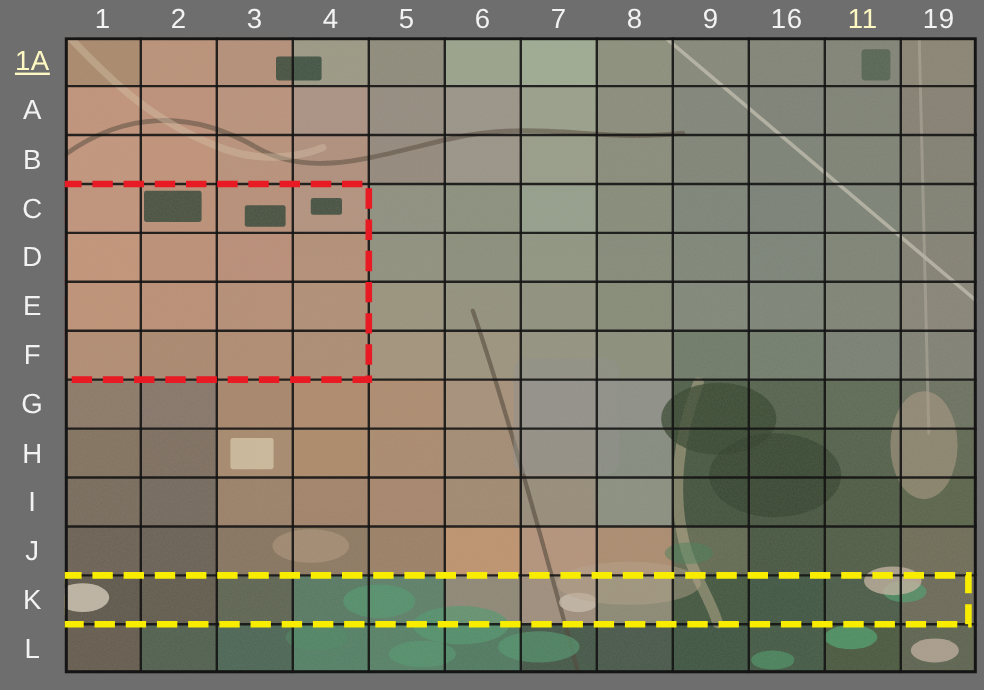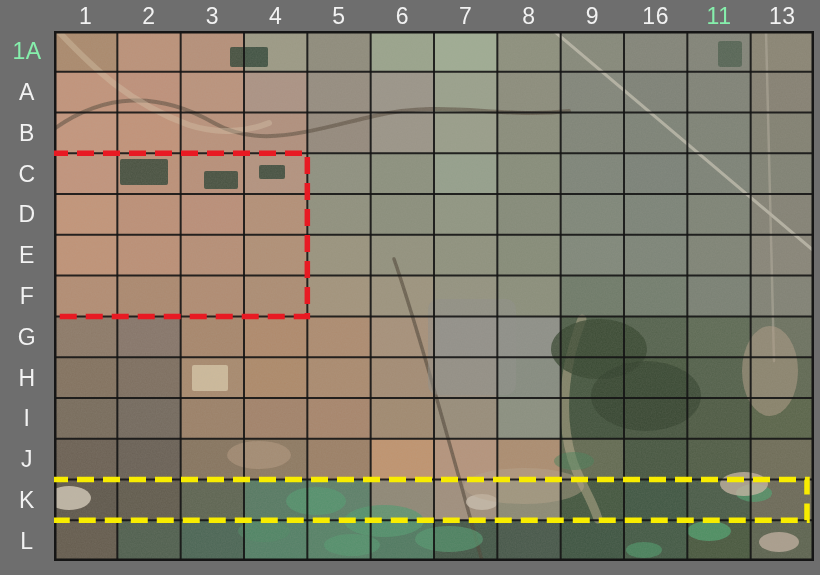--- a/index.html
+++ b/index.html
@@ -35,25 +35,25 @@
       <span class="axis-label" style="left: 85.6667px; top: 15.5px; color: rgb(242, 242, 242);">1</span>
       <span class="axis-label" style="left: 149px; top: 15.5px; color: rgb(242, 242, 242);">2</span>
       <span class="axis-label" style="left: 212.333px; top: 15.5px; color: rgb(242, 242, 242);">3</span>
       <span class="axis-label" style="left: 275.667px; top: 15.5px; color: rgb(242, 242, 242);">4</span>
       <span class="axis-label" style="left: 339px; top: 15.5px; color: rgb(242, 242, 242);">5</span>
       <span class="axis-label" style="left: 402.333px; top: 15.5px; color: rgb(242, 242, 242);">6</span>
       <span class="axis-label" style="left: 465.667px; top: 15.5px; color: rgb(242, 242, 242);">7</span>
       <span class="axis-label" style="left: 529px; top: 15.5px; color: rgb(242, 242, 242);">8</span>
       <span class="axis-label" style="left: 592.333px; top: 15.5px; color: rgb(242, 242, 242);">9</span>
       <span class="axis-label" style="left: 655.667px; top: 15.5px; color: rgb(242, 242, 242);">16</span>
-      <span class="axis-label" style="left: 719px; top: 15.5px; color: #86efac;">11</span>
-      <span class="axis-label" style="left: 782.333px; top: 15.5px; color: rgb(242, 242, 242);">13</span>
+      <span class="axis-label" style="left: 719px; top: 15.5px; color: #fef9c3;">11</span>
+      <span class="axis-label" style="left: 782.333px; top: 15.5px; color: rgb(242, 242, 242);">19</span>
     </div>
   <div id="row-labels">
-      <span class="axis-label" style="left: 27px; top: 51.3846px; color: #86efac;">1A</span>
+      <span class="axis-label" style="left: 27px; top: 51.3846px; color: #fef9c3; text-decoration: underline;">1A</span>
       <span class="axis-label" style="left: 27px; top: 92.1538px; color: rgb(242, 242, 242);">A</span>
       <span class="axis-label" style="left: 27px; top: 132.923px; color: rgb(242, 242, 242);">B</span>
       <span class="axis-label" style="left: 27px; top: 173.692px; color: rgb(242, 242, 242);">C</span>
       <span class="axis-label" style="left: 27px; top: 214.462px; color: rgb(242, 242, 242);">D</span>
       <span class="axis-label" style="left: 27px; top: 255.231px; color: rgb(242, 242, 242);">E</span>
       <span class="axis-label" style="left: 27px; top: 296px; color: rgb(242, 242, 242);">F</span>
       <span class="axis-label" style="left: 27px; top: 336.769px; color: rgb(242, 242, 242);">G</span>
       <span class="axis-label" style="left: 27px; top: 377.538px; color: rgb(242, 242, 242);">H</span>
       <span class="axis-label" style="left: 27px; top: 418.308px; color: rgb(242, 242, 242);">I</span>
       <span class="axis-label" style="left: 27px; top: 459.077px; color: rgb(242, 242, 242);">J</span>

